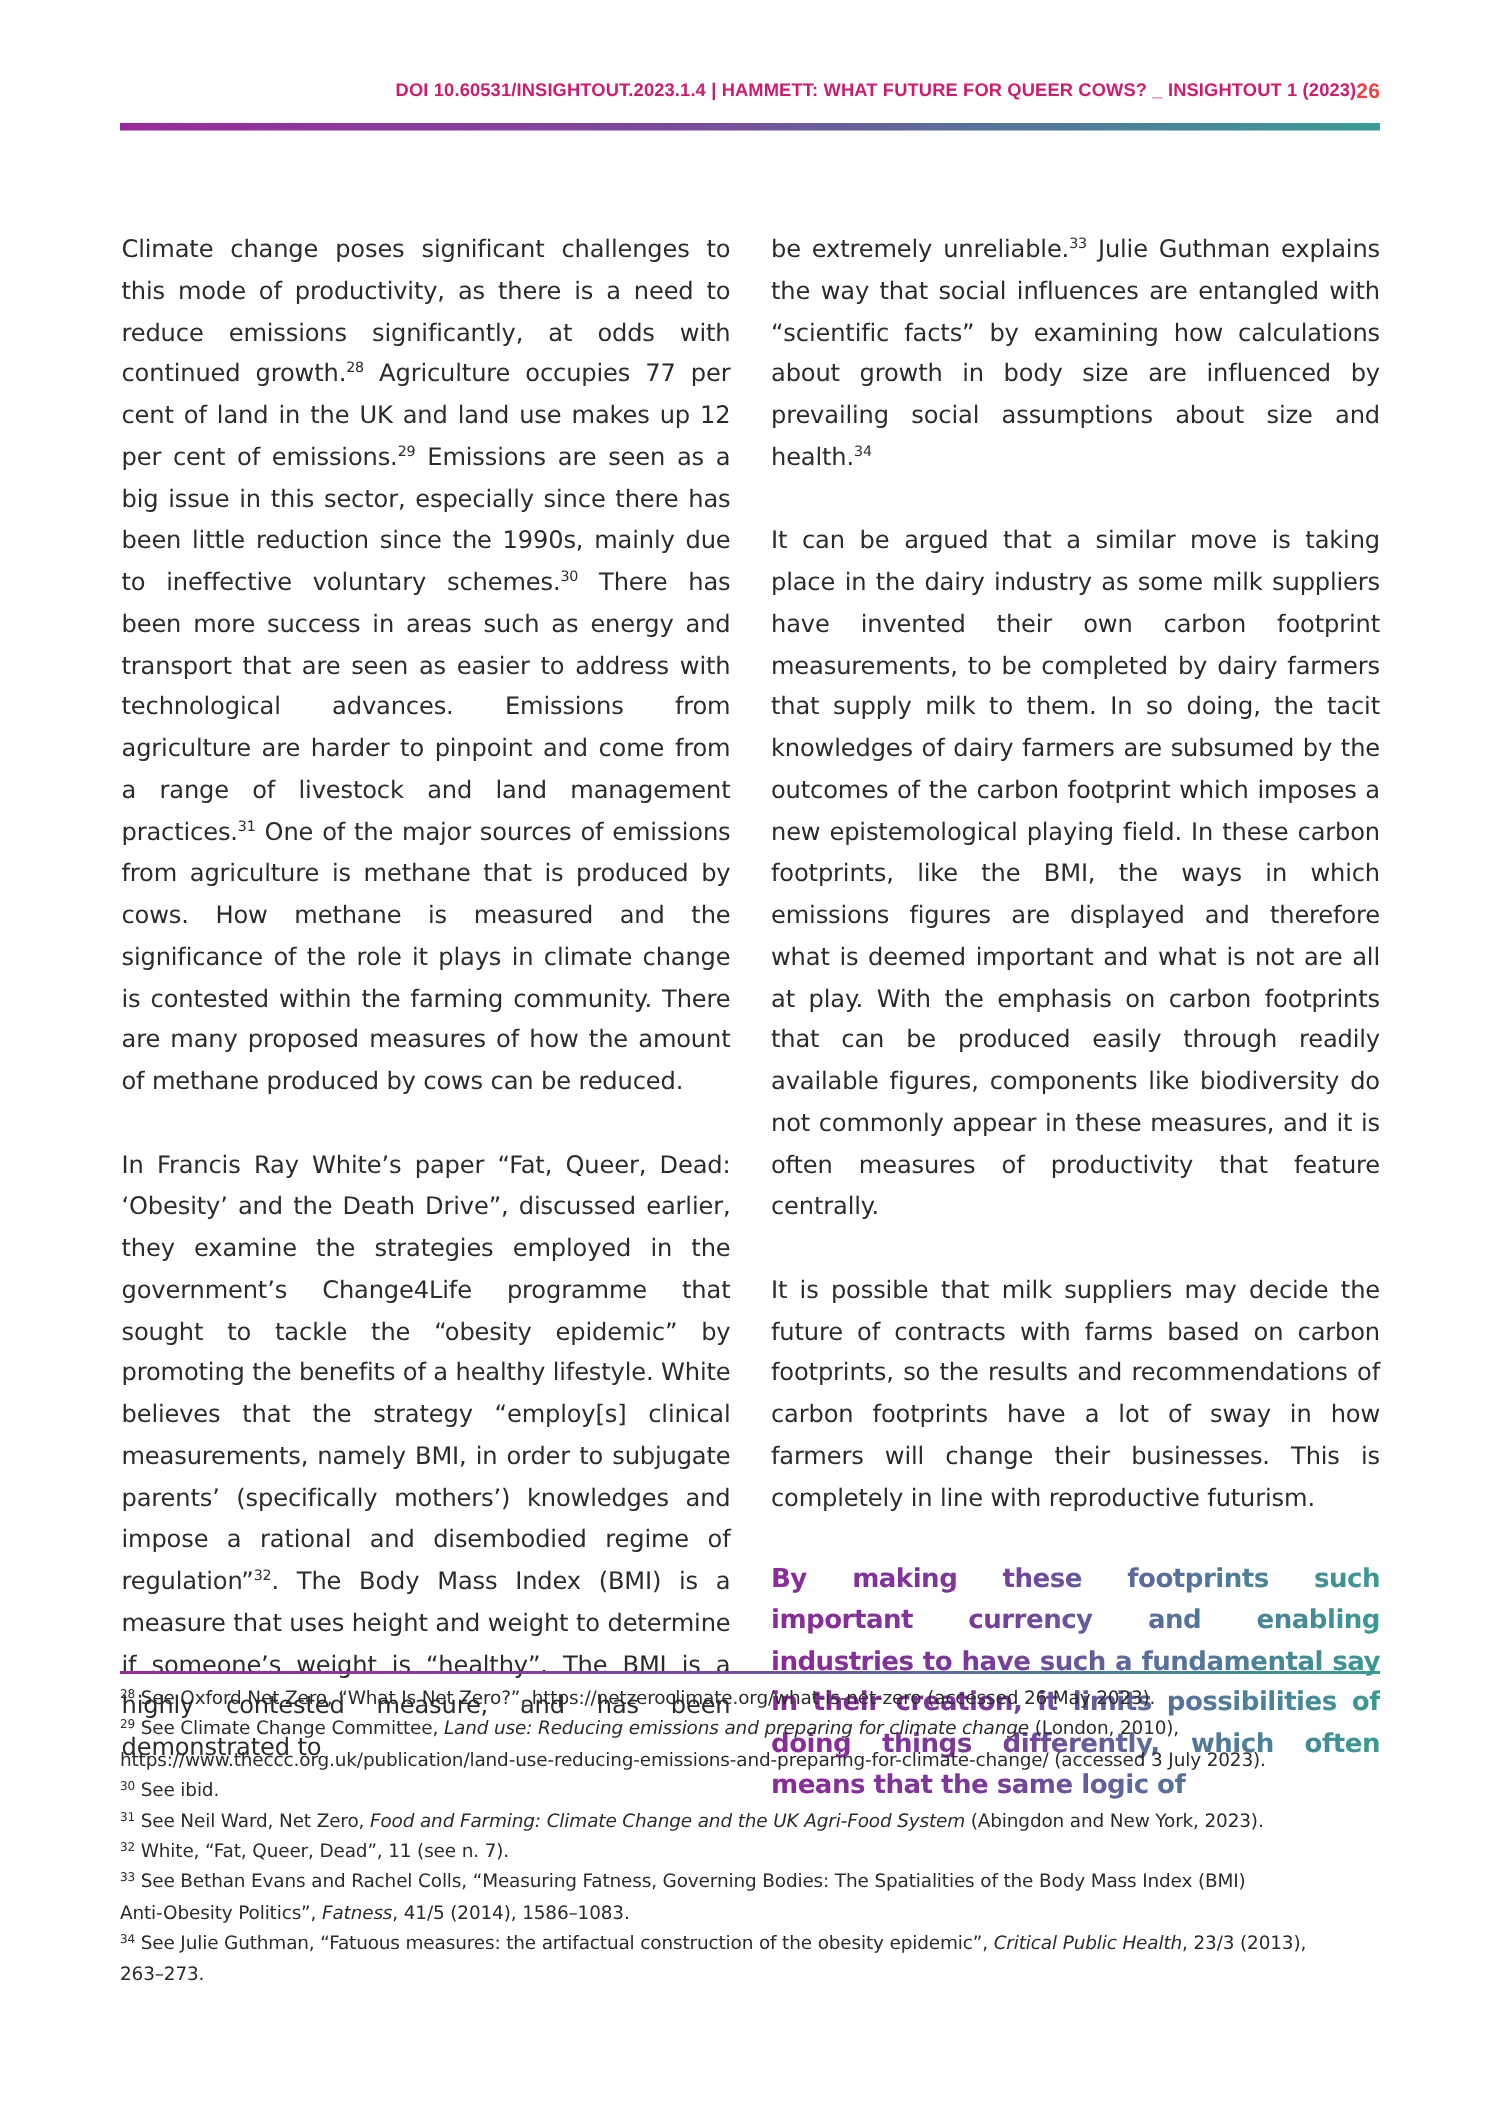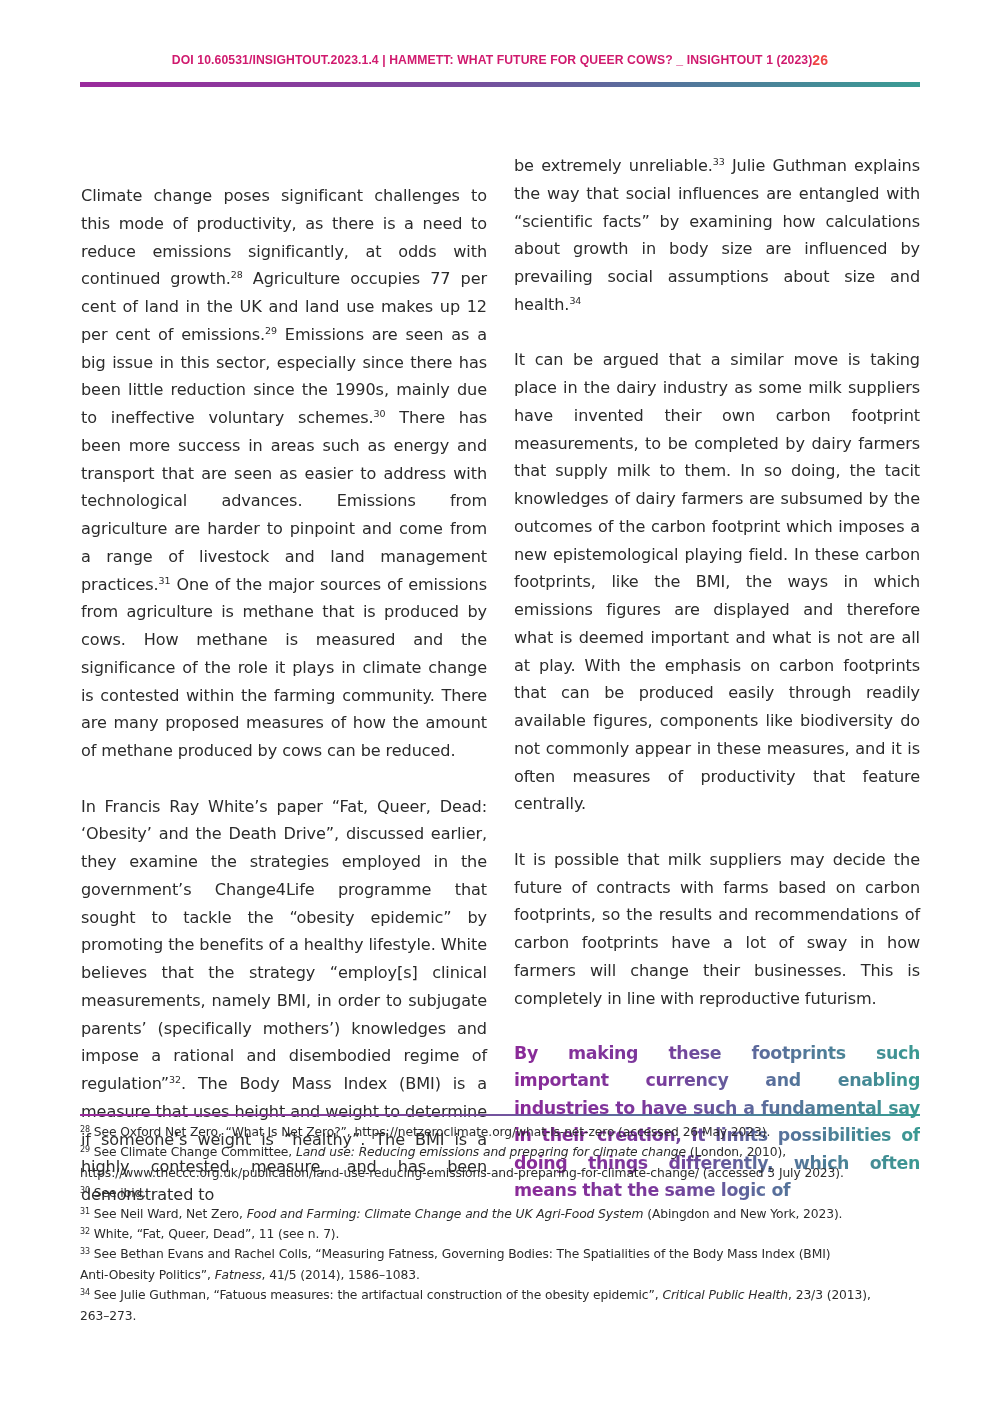--- a/index.html
+++ b/index.html
@@ -20,21 +20,21 @@
       left: 80px;
       top: 50px;
       width: 840px;
       height: 20px;
       font-family: "Liberation Sans", sans-serif;
       font-weight: bold;
       font-size: 12.2px;
       letter-spacing: 0.1px;
       color: #d01a6e;
       display: flex;
-      justify-content: center;
+      justify-content: flex-end;
       align-items: center;
     }
     .running-head .page-num {
       font-size: 14px;
       color: #ef4444;
     }
     .head-rule {
       position: absolute;
       left: 80px;
       top: 82px;
@@ -46,21 +46,21 @@
       position: absolute;
       top: 152px;
       width: 406px;
       font-size: 16.1px;
       line-height: 27.75px;
       text-align: justify;
       hyphens: none;
       color: #2b2b2b;
       letter-spacing: -0.1px;
     }
-    .col-left { left: 81px; margin-top: 30px; }
+    .col-left { left: 81px; }
     .col-right { left: 514px; }
     .col p {
       margin: 0 0 27.75px 0;
     }
     sup {
       font-size: 9.5px;
       line-height: 0;
       vertical-align: 6px;
     }
     .pull-quote {

